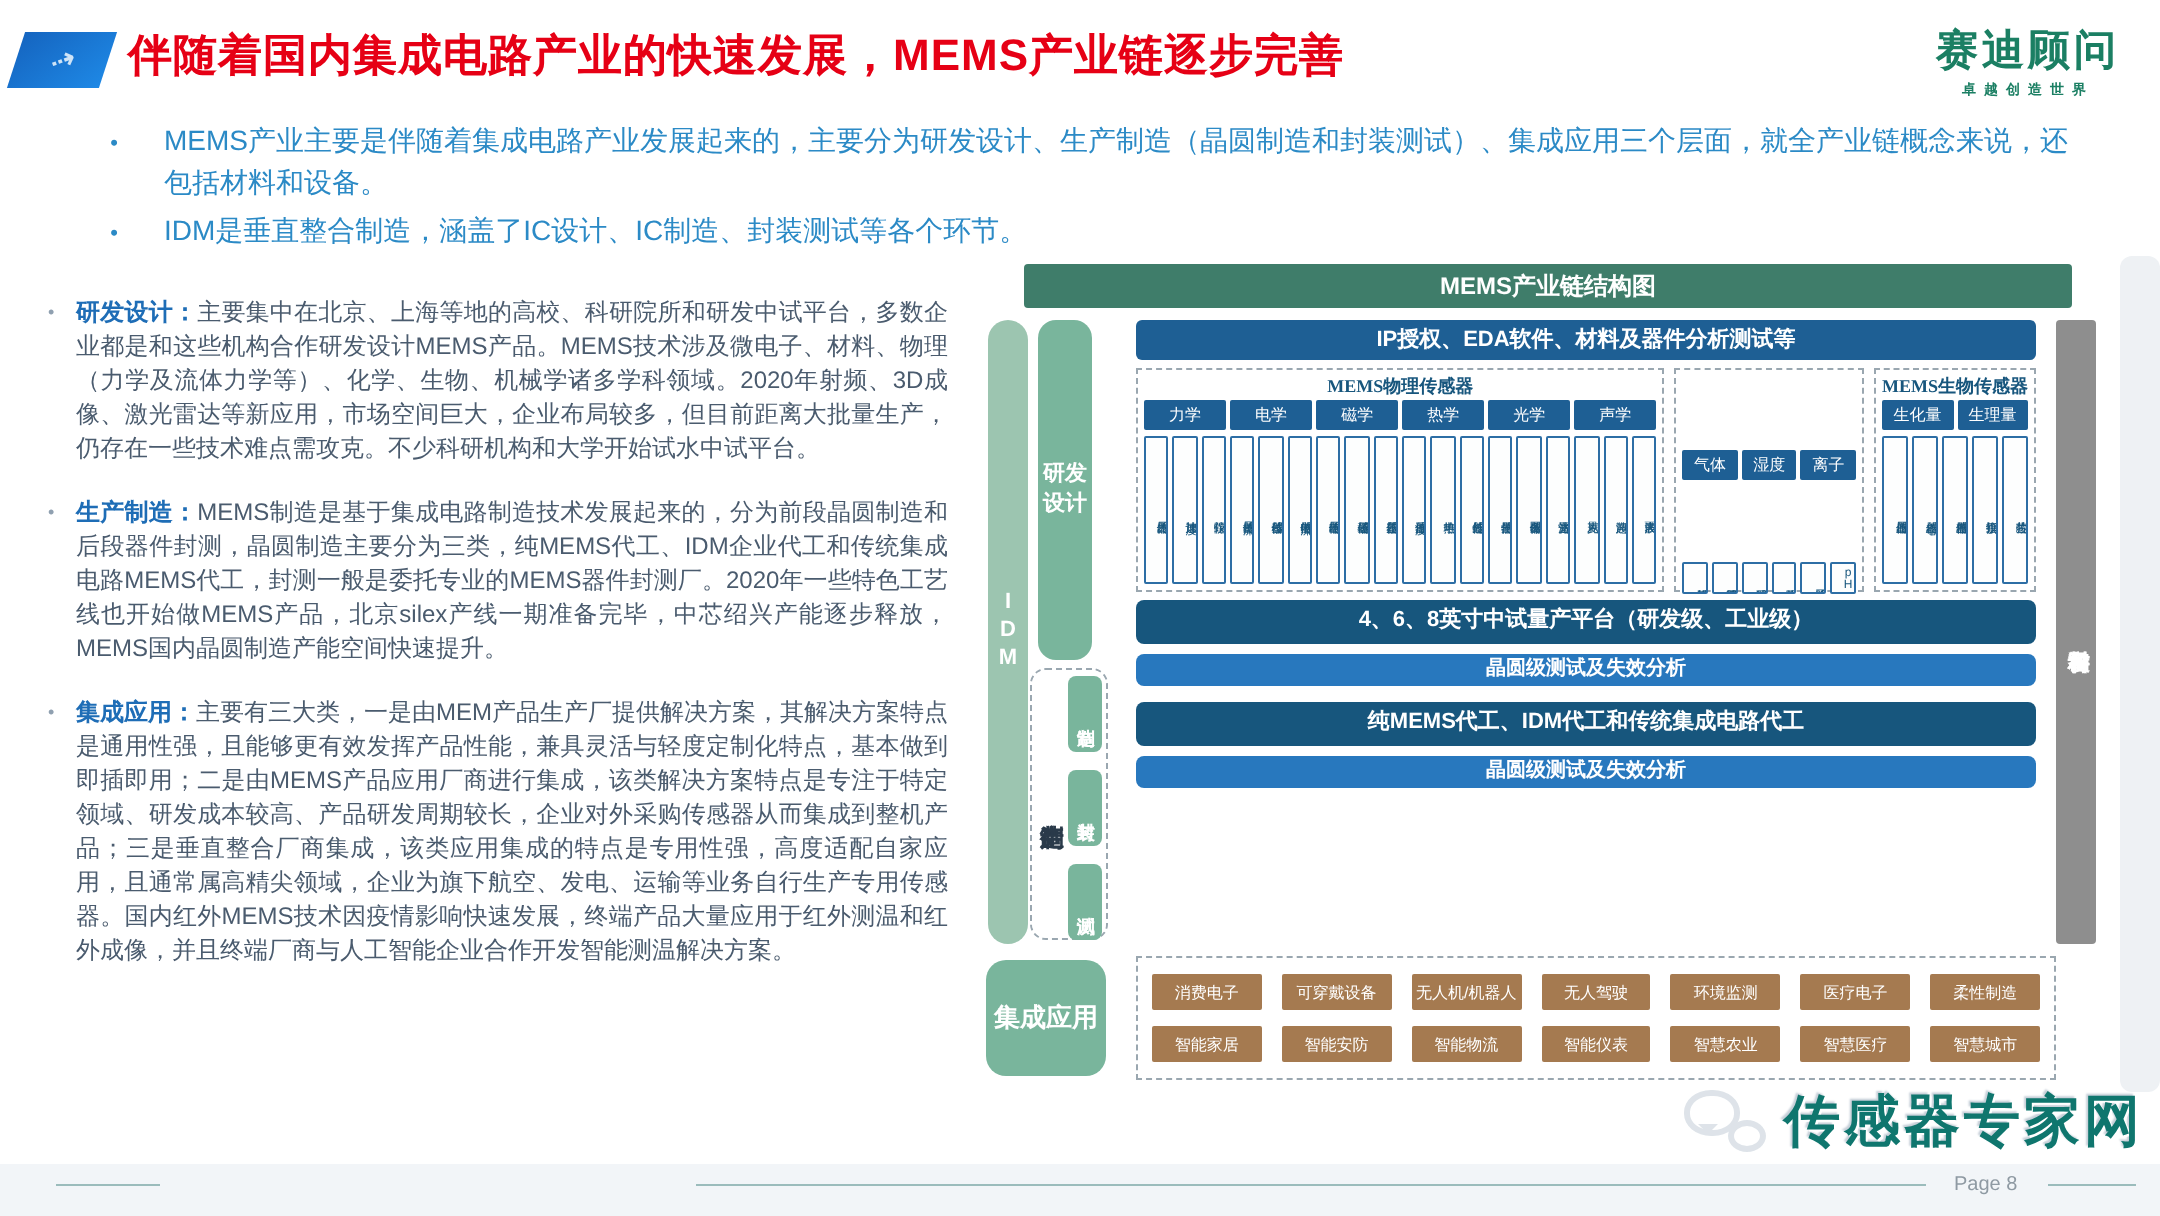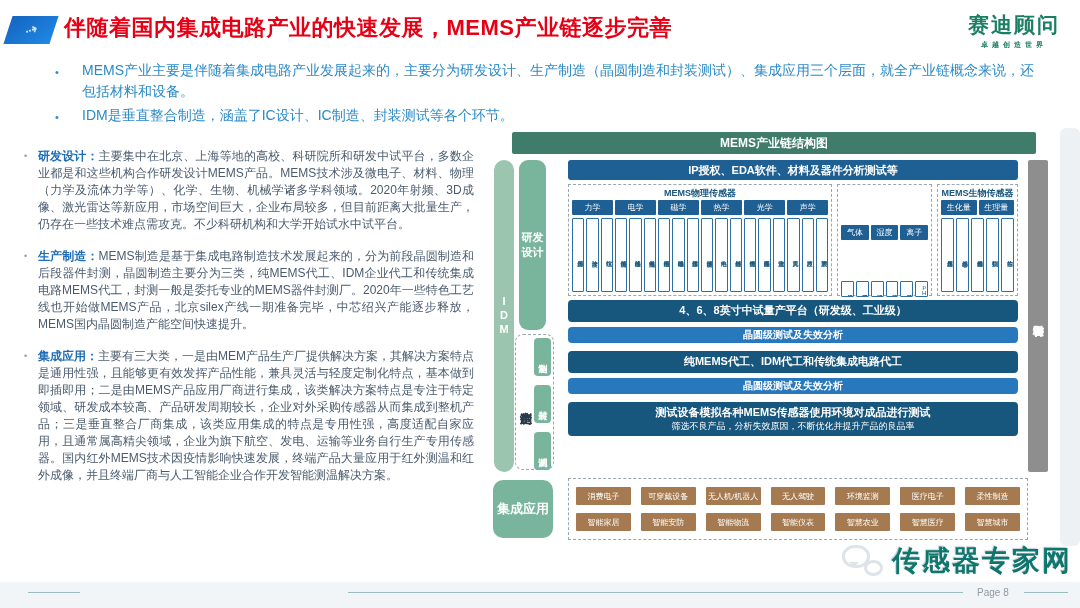--- a/index.html
+++ b/index.html
@@ -40,21 +40,21 @@
 .prod-box{position:absolute;left:27px;top:206px;width:39px;height:136px;border:1px dashed #9aa7b0;border-radius:8px;}
 .prod-label{position:absolute;left:29px;top:212px;height:124px;font-size:12px;font-weight:bold;color:#2a3a4a;}
 .prod-pills{position:absolute;left:46px;top:210px;display:flex;flex-direction:column;gap:9px;}
 .prod-pill{width:17px;height:38px;background:var(--green_mid);border-radius:4px;color:#fff;font-size:9px;font-weight:bold;}
 .ip-bar{position:absolute;left:80px;top:32px;width:450px;height:20px;background:var(--blue_mid);border-radius:3px;color:#fff;font-size:11px;font-weight:bold;text-align:center;line-height:20px;}
 .groups{position:absolute;left:80px;top:56px;width:450px;height:112px;display:flex;gap:5px;}
 .sensor-group{border:1px dashed #9aa7b0;padding:2px 3px 3px;display:flex;flex-direction:column;background:#fff;}
 .sensor-group:nth-child(1){flex:2.95;}
 .sensor-group:nth-child(2){flex:1.0;gap:38px;}
 .sensor-group:nth-child(3){flex:0.84;}
-.sg-title{font-size:9px;font-weight:bold;color:var(--blue_dark);text-align:center;height:13px;line-height:13px;white-space:nowrap;overflow:hidden;}
+.sg-title{font-size:9px;font-weight:bold;color:var(--blue_dark);text-align:center;height:13px;line-height:13px;white-space:nowrap;overflow:hidden;font-family:Liberation Serif, serif;}
 .sg-cats{display:flex;gap:2px;height:15px;margin-bottom:3px;}
 .sg-cat{flex:1;background:var(--blue_mid);color:#fff;font-size:8px;text-align:center;line-height:15px;border-radius:1px;overflow:hidden;white-space:nowrap;}
 .sg-items{flex:1;display:flex;gap:2px;}
 .sg-item{flex:1;border:1px solid #2d6ea5;border-radius:1px;color:var(--blue_dark);font-size:6px;line-height:1;writing-mode:vertical-rl;text-orientation:upright;display:flex;justify-content:center;padding-top:2px;overflow:hidden;background:#fdfefe;}
 .bars{position:absolute;left:80px;top:172px;width:450px;}
 .pbar{border-radius:4px;color:#fff;font-weight:bold;font-size:11px;display:flex;flex-direction:column;align-items:center;justify-content:center;text-align:center;}
 .pbar.dark{background:var(--blue_dark);}
 .pbar.light{background:var(--blue_light);font-size:10px;}
 .pbar .l1{line-height:1.2;}
 .pbar .l2{font-size:9px;font-weight:normal;margin-top:2px;line-height:1.1;}
@@ -200,24 +200,20 @@
       </div>
       <div class="pbar light" style="height: 16px; margin-top: 5px;">
         <div class="l1">晶圆级测试及失效分析</div>
       </div>
       <div class="pbar dark" style="height: 22px; margin-top: 8px;">
         <div class="l1">纯MEMS代工、IDM代工和传统集成电路代工</div>
       </div>
       <div class="pbar light" style="height: 16px; margin-top: 5px;">
         <div class="l1">晶圆级测试及失效分析</div>
       </div>
-      <div class="pbar dark" style="height: 34px; margin-top: 8px;">
-        <div class="l1">测试设备模拟各种MEMS传感器使用环境对成品进行测试</div>
-        <div class="l2">筛选不良产品，分析失效原因，不断优化并提升产品的良品率</div>
-      </div>
     </div>
   <div class="equip vtext">设备和材料</div>
   <div class="integ">集成应用</div>
   <div class="apps">
       <div class="app-row">
         <div class="app-box">消费电子</div>
         <div class="app-box">可穿戴设备</div>
         <div class="app-box">无人机/机器人</div>
         <div class="app-box">无人驾驶</div>
         <div class="app-box">环境监测</div>

